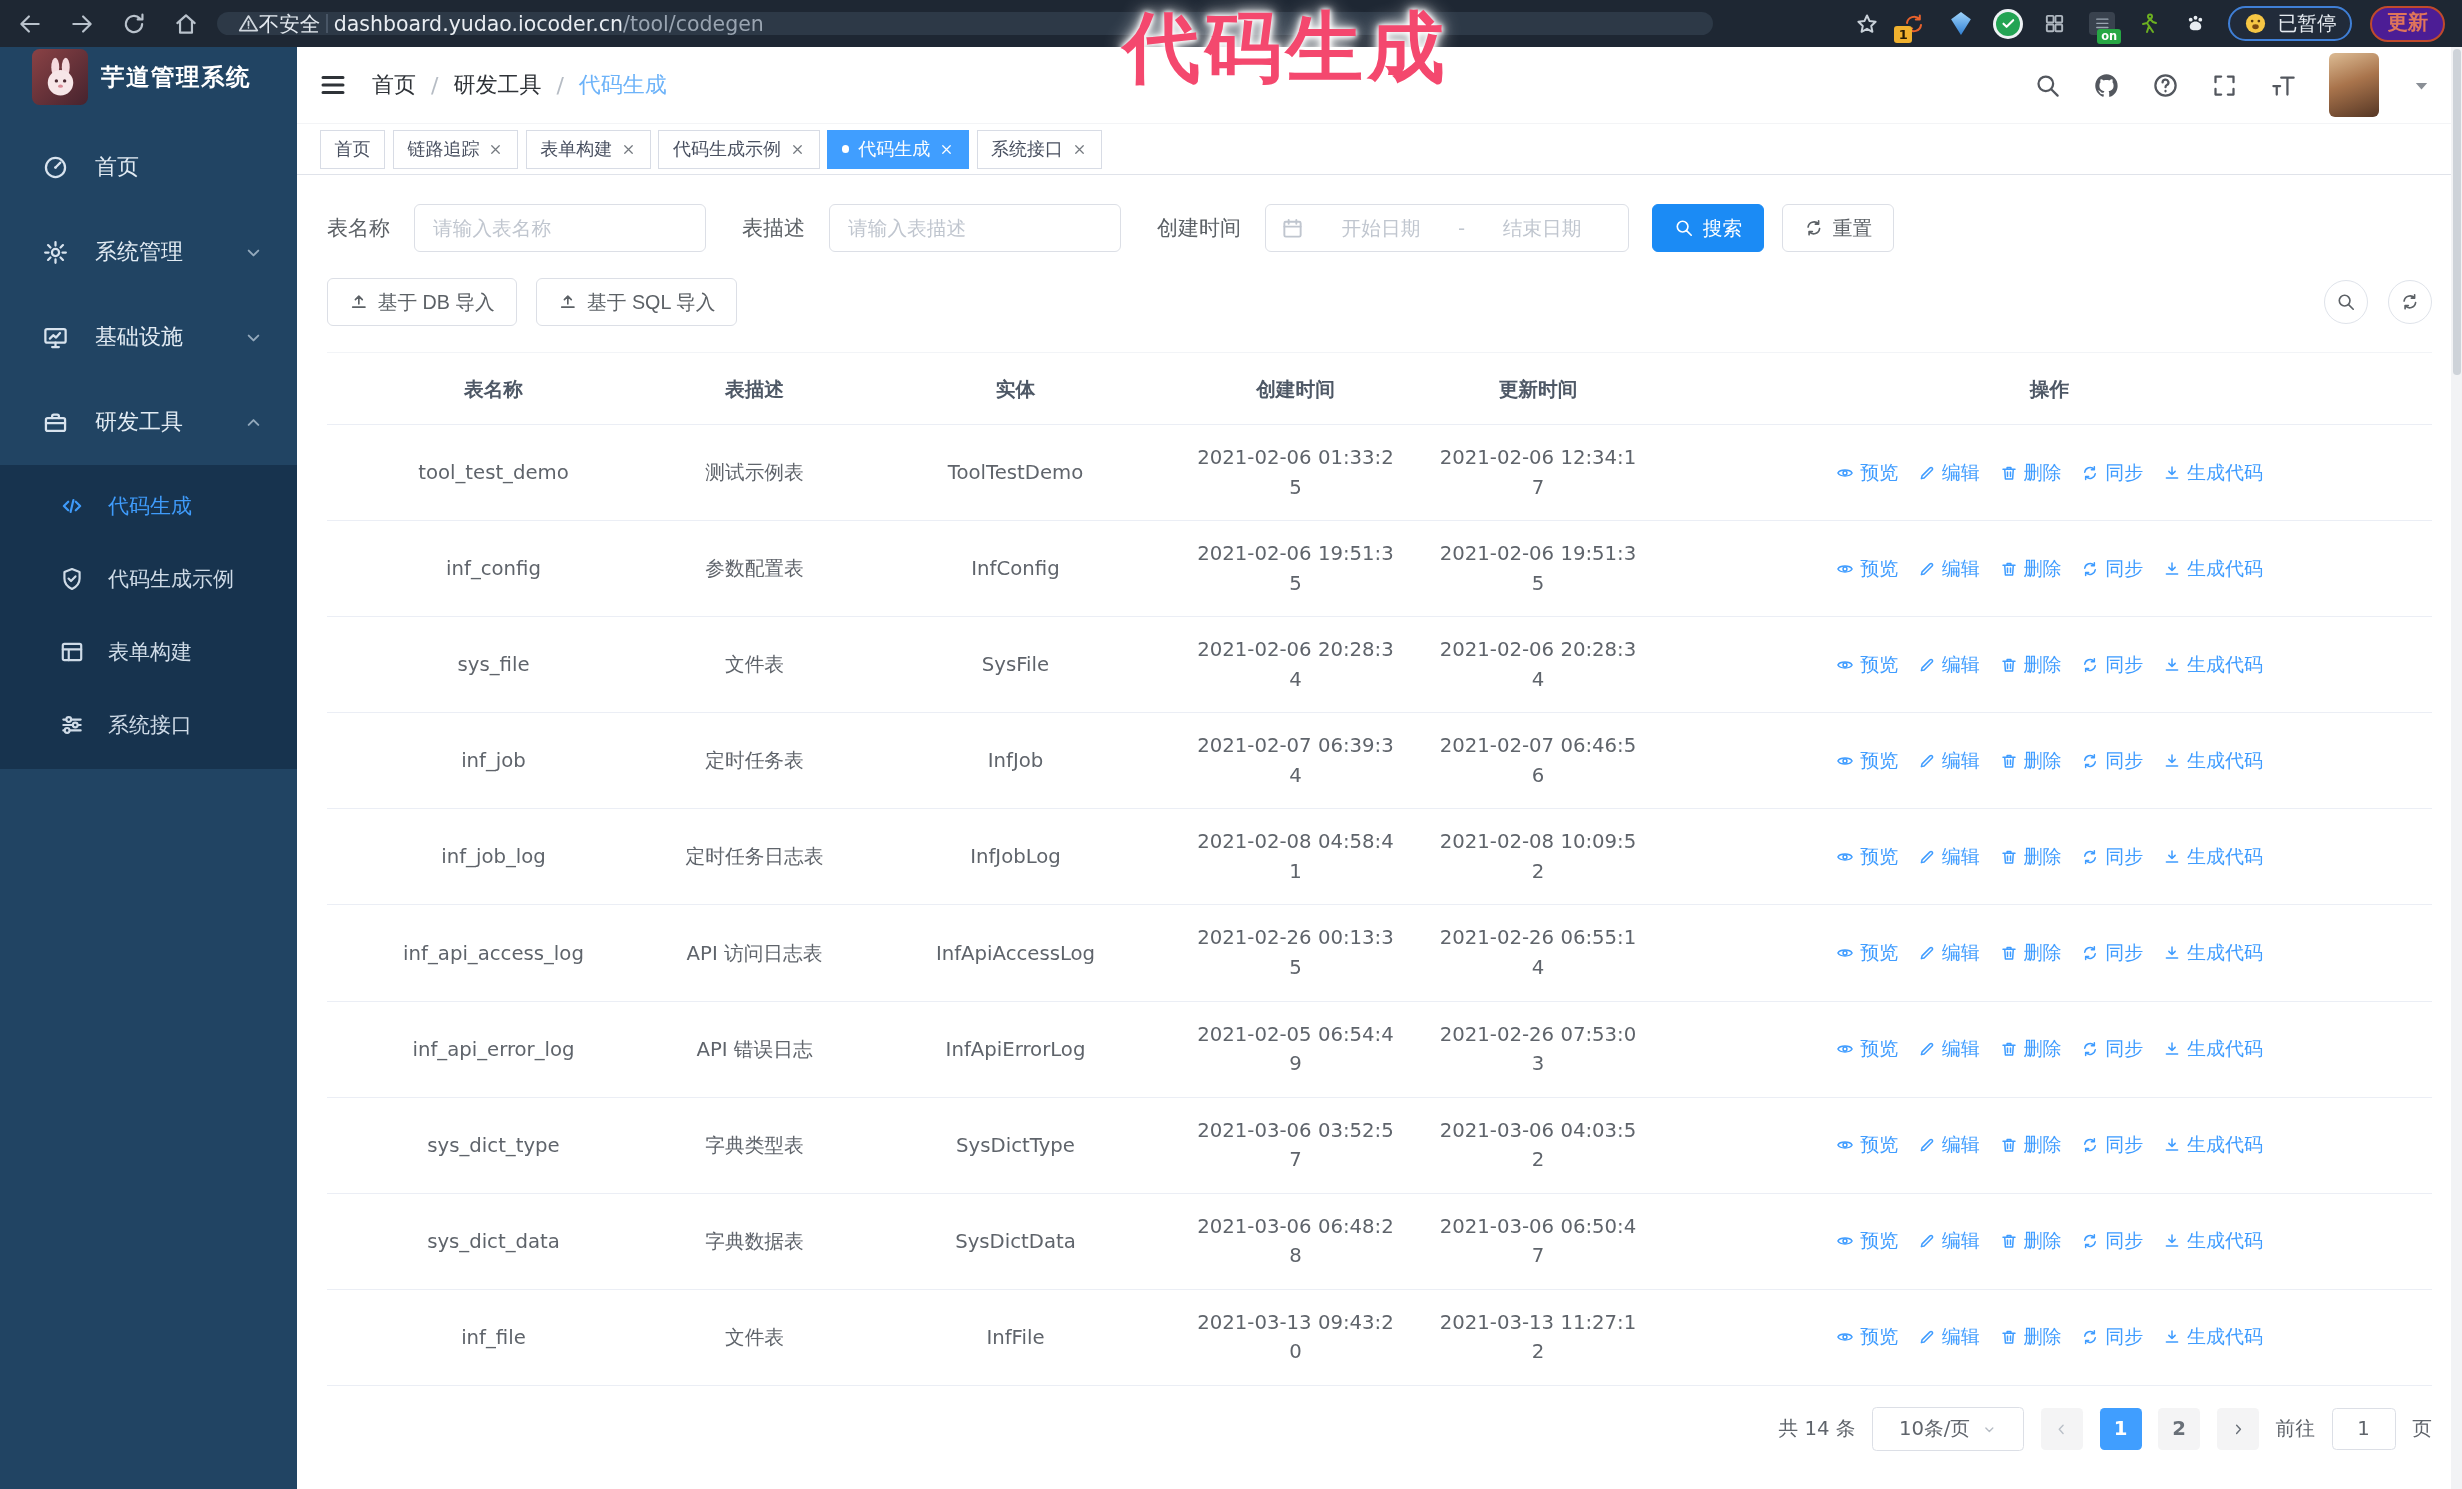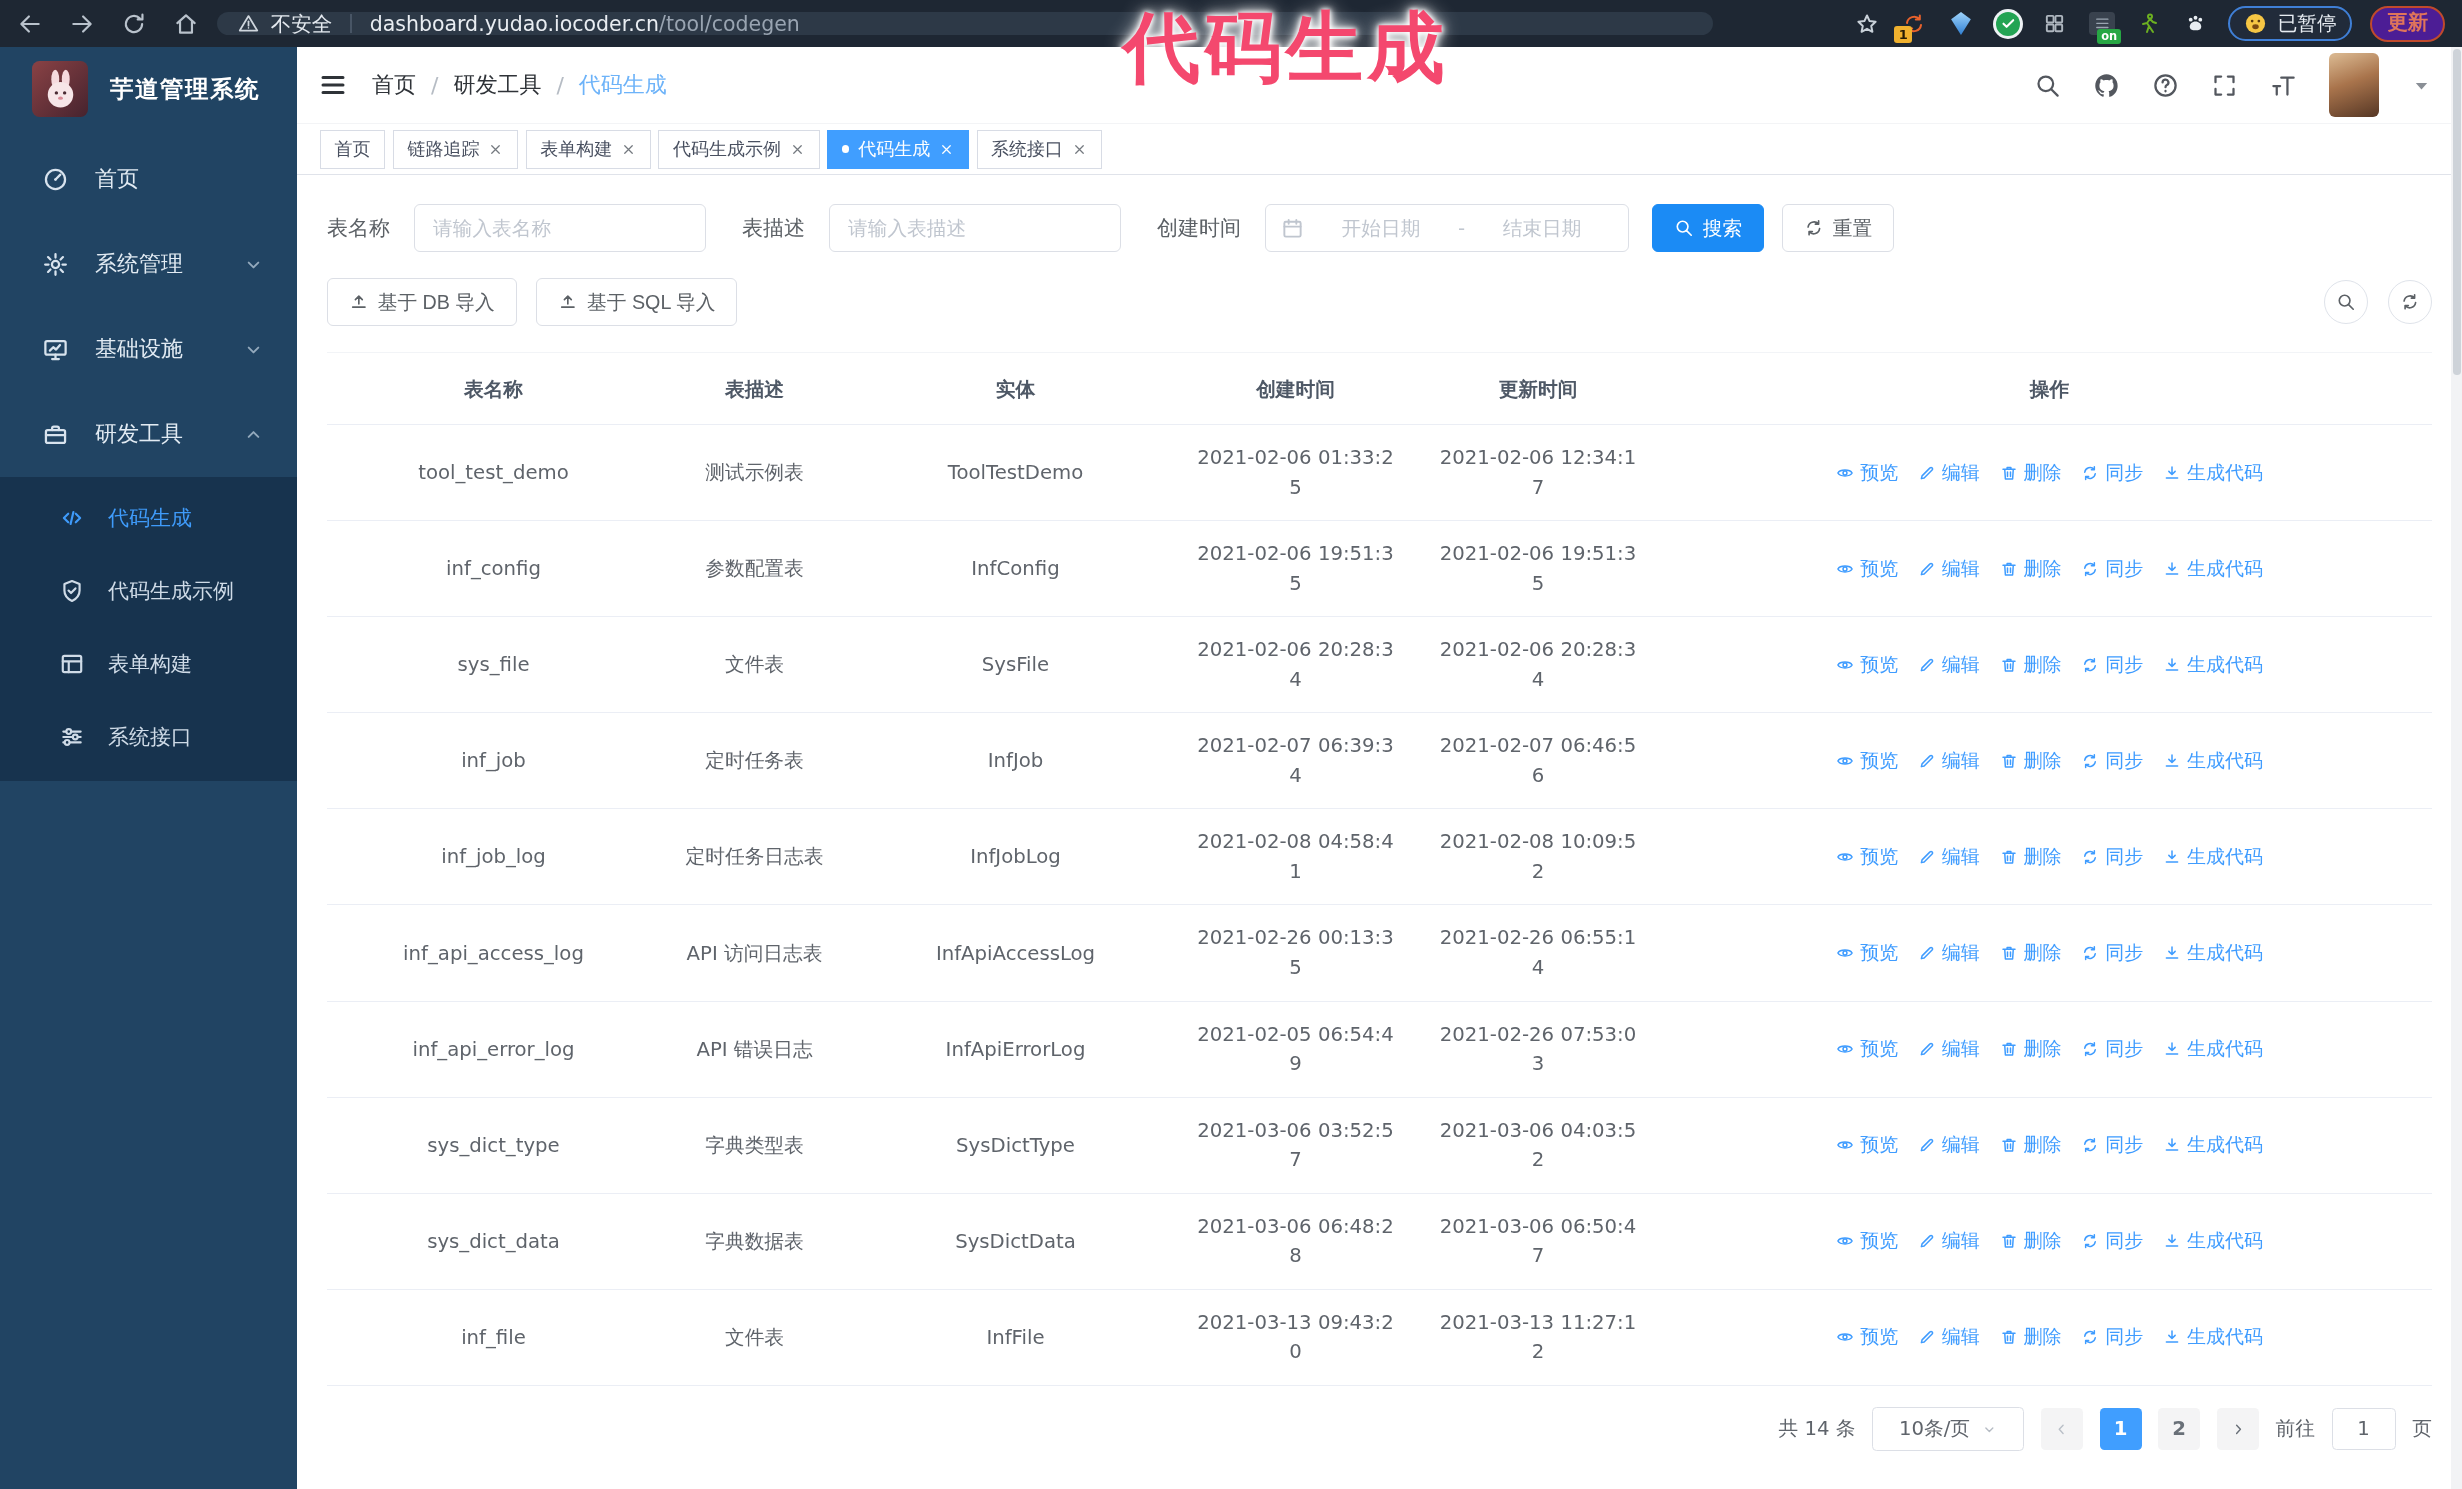--- a/index.html
+++ b/index.html
@@ -5,41 +5,41 @@
   * { margin:0; padding:0; box-sizing:border-box; }
   html,body { width:2462px; height:1490px; }
   body { font-family:"DejaVu Sans","Liberation Sans",sans-serif; background:#fff; overflow:hidden; position:relative; }
   svg.ic { fill:none; stroke:currentColor; stroke-width:2; stroke-linecap:round; stroke-linejoin:round; display:block; }
 
   
   .chrome { height:47px; background:#1e2733; display:flex; align-items:center; padding:0 16.7px; }
   .nav-group { display:flex; align-items:center; gap:26px; margin-right:18px; }
   .cbtn { width:26px; height:26px; color:#b9c2cc; cursor:pointer; }
   .cbtn svg { width:26px; height:26px; }
-  .url-pill { height:23px; background:#2d3947; border-radius:17.4px; display:flex; align-items:center; padding:0 21px; gap:12px; flex:1; max-width:1496px; font-size:20.5px; }
+  .url-pill { height:23px; background:#2d3947; border-radius:17.4px; display:flex; align-items:center; padding:0 21px; flex:1; max-width:1496px; font-size:20.5px; }
   .url-pill .wic { width:21px; height:21px; color:#cfd6dd; }
   .sec-label { color:#e4e9ef; }
   .url-div { width:1.5px; height:19.7px; background:#48556500; background:#485565; margin:0 6px; }
   .host { color:#e9edf2; } .path { color:#99a4b1; }
   .chrome-right { margin-left:auto; display:flex; align-items:center; gap:18px; }
   .ext { width:29px; height:29px; position:relative; display:flex; align-items:center; justify-content:center; cursor:pointer; }
   .ext svg { display:block; }
   .ext .badge { position:absolute; bottom:-5.3px; left:-5.3px; background:#f0b12e; color:#251b04; font-size:13px; font-weight:bold; border-radius:3px; padding:0.8px 4.5px; line-height:1.2; }
   .ext .badge-on { position:absolute; bottom:-6px; right:-4.5px; background:#27a744; color:#fff; font-size:11.4px; font-weight:bold; border-radius:3px; padding:0.8px 3.8px; line-height:1.2; }
   .gem { width:19.7px; height:23px; background:linear-gradient(180deg,#9fd4fb,#2f7fd3); clip-path:polygon(50% 0,100% 32%,50% 100%,0 32%); }
   .greenball { width:24px; height:24px; border-radius:50%; background:#23a454; box-shadow:0 0 0 3px #eef2f5; display:flex; align-items:center; justify-content:center; color:#fff; }
   .darksq { width:26px; height:23px; border-radius:3.8px; background:#39424e; display:flex; align-items:center; justify-content:center; color:#9aa5b1; }
   .pill-paused { height:35px; border:2.3px solid #3f7fd6; border-radius:19.7px; background:#212b3a; display:flex; align-items:center; gap:10.6px; padding:0 13.6px; color:#e7ecf2; font-size:19.7px; cursor:pointer; }
   .pill-update { height:36px; border:2.3px solid #c04a2c; border-radius:20.5px; background:#4c1d95; display:flex; align-items:center; gap:12px; padding:0 15px; color:#e0755a; font-size:20.5px; font-weight:bold; cursor:pointer;flex-direction:column; }
   .pill-update .dots { width:16.7px; height:16.7px; color:#d3693f; }
 
   
   .shell { display:flex; height:1443px; }
   .sidebar { width:297px; flex:none; background:#214463; display:flex; flex-direction:column; }
-  .logo-row { display:flex; align-items:center; gap:22px; padding:14px 12px 15px 32px; }
+  .logo-row { display:flex; align-items:center; gap:13px; padding:2px 12px 15px 32px; }
   .logo { width:56px; height:56px; border-radius:7.6px; background:linear-gradient(135deg,#8a4245,#46232e); display:flex; align-items:center; justify-content:center; flex:none; }
   .logo svg { width:45px; height:45px; }
   .logo-title { color:#ffffff; font-size:23.5px; font-weight:bold; letter-spacing:1.5px; white-space:nowrap; }
   .menu { margin-top:4.5px; }
   .m-item { height:85px; display:flex; align-items:center; gap:26px; padding:0 32px 0 42px; color:#e2ebf3; font-size:22px; cursor:pointer; }
   .m-item .mic { width:27px; height:27px; color:#d8e3ee; flex:none; }
   .m-item .chev { margin-left:auto; width:23px; height:23px; color:#93a9bc; }
   .submenu { background:#17334e; padding:4.5px 0 7.6px; }
   .s-item { height:73px; display:flex; align-items:center; gap:23px; padding-left:59px; color:#cfdbe7; font-size:21px; cursor:pointer; }
   .s-item .mic { width:26px; height:26px; flex:none; }

